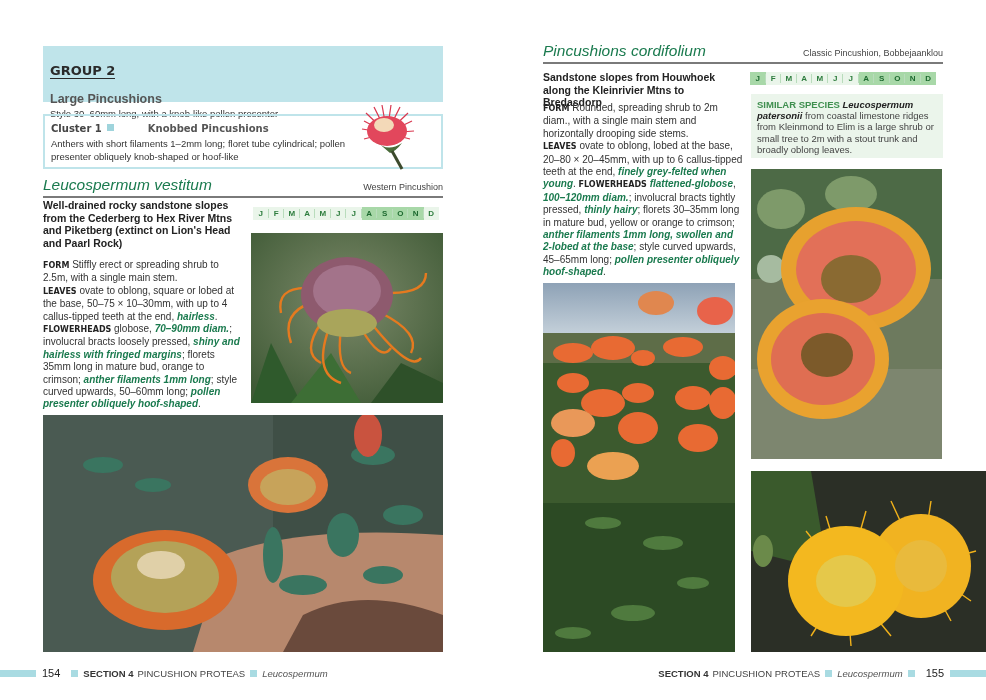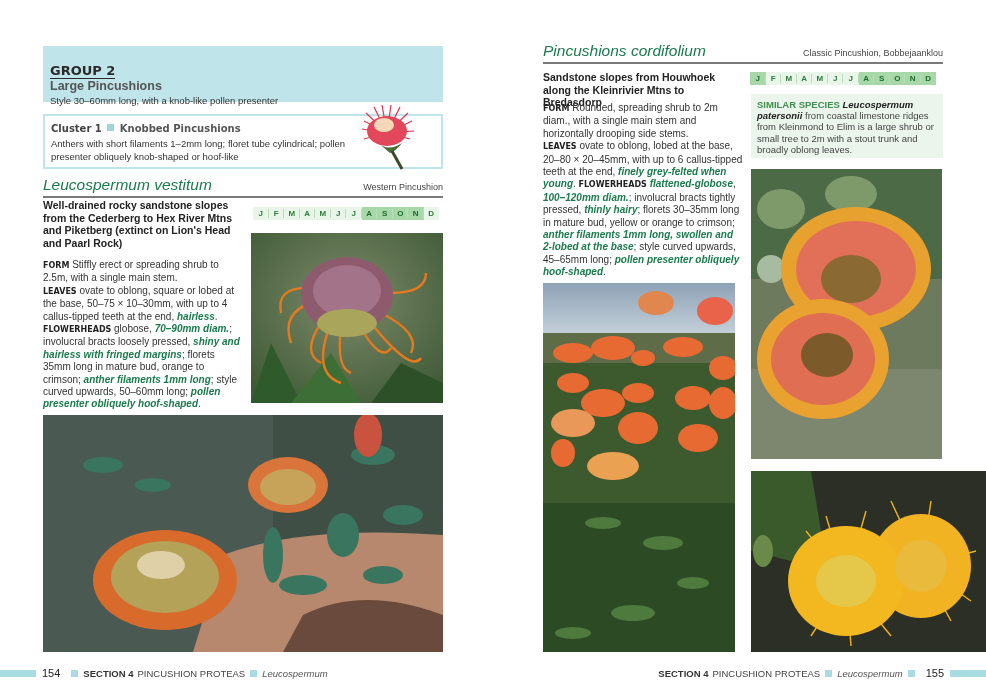--- a/index.html
+++ b/index.html
@@ -13,31 +13,31 @@
   
   .group-box {
     position: absolute; left: 43px; top: 46px; width: 400px; height: 56px;
     background: #bfe4ea; padding: 15px 7px;
   }
   .group-title {
     font-family: "DejaVu Sans", sans-serif; font-weight: bold; font-size: 13px;
     color: #2a2a2a; display: inline-block; border-bottom: 1.5px solid #2a2a2a;
     line-height: 14px; padding-bottom: 0;
   }
-  .group-subtitle { font-weight: bold; font-size: 12.5px; color: #555; margin-top: 0; }
+  .group-subtitle { font-weight: bold; font-size: 12.5px; color: #555; margin-top: 13px; }
   .group-desc { font-size: 9.5px; color: #333; margin-top: 2px; }
 
   
   .cluster-box {
     position: absolute; left: 43px; top: 114px; width: 400px; height: 55px;
     border: 2px solid #bfe4ea; padding: 7px 6px;
   }
   .cluster-title { font-family: "DejaVu Sans", sans-serif; font-size: 10px; color: #444; font-weight: bold; }
   .cluster-title .sq { display: inline-block; width: 7px; height: 7px; background: #9fd4dc; margin: 0 6px 0 5px; vertical-align: 1px; }
-  .cluster-title .name { color: #555; }
+  .cluster-title .name { color: #555; margin-left: 28px; }
   .cluster-desc { font-size: 9.5px; color: #333; margin-top: 3px; line-height: 13px; width: 300px; }
 
   .cluster-flower {
     position: absolute; left: 356px; top: 103px; width: 62px; height: 68px;
   }
 
   
   .species-head {
     position: absolute; height: 22px; border-bottom: 2px solid #7a7a7a;
   }

